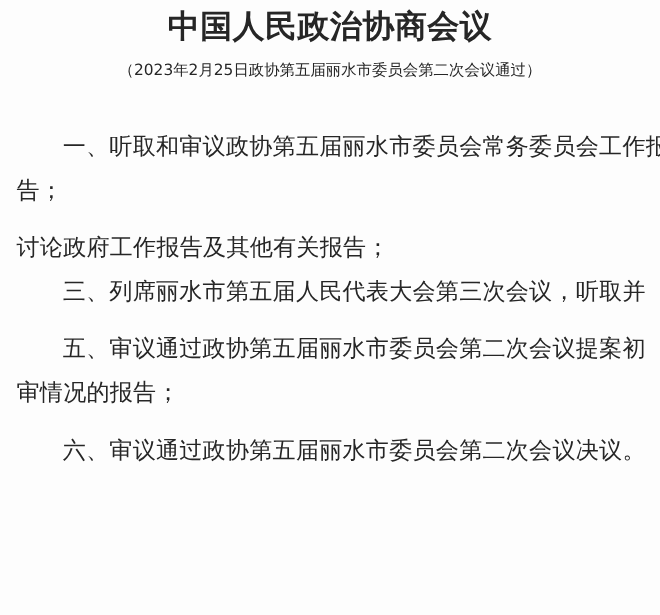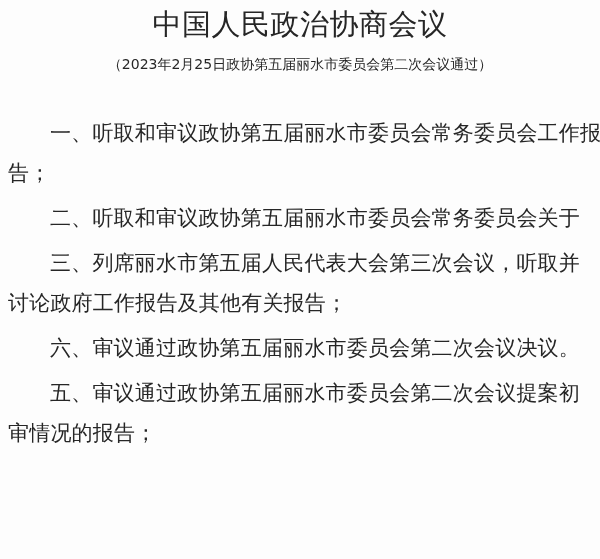--- a/index.html
+++ b/index.html
@@ -11,41 +11,41 @@
     overflow: hidden;
     box-sizing: border-box;
     padding-top: 6px;
     font-family: "DejaVu Sans", sans-serif;
     color: #262626;
   }
   .title {
     margin: 0;
     font-size: 29px;
     line-height: 37px;
-    font-weight: 400;
+    font-weight: 700;
     text-align: center;
     letter-spacing: 0.5px;
     white-space: nowrap;
   }
   .subtitle {
     margin-top: 7px;
     font-size: 14px;
     line-height: 28px;
     text-align: center;
     letter-spacing: 0px;
     white-space: nowrap;
   }
   .agenda {
     margin-top: 35px;
     padding: 0 2px 0 3px;
     font-size: 21px;
     line-height: 40px;
     letter-spacing: 0.2px;
   }
-  .para { margin: 5px; }
+  .para { margin: 12px; }
   .ln {
     display: block;
     white-space: nowrap;
   }
   .indent { padding-left: 42px; }
 </style>
 </head>
 <body>
 
 <div class="page">
@@ -57,33 +57,32 @@
   <div class="subtitle">（2023年2月25日政协第五届丽水市委员会第二次会议通过）</div>
 
   <div class="agenda">
 
     <p class="para">
       <span class="ln indent">一、听取和审议政协第五届丽水市委员会常务委员会工作报</span>
       <span class="ln">告；</span>
     </p>
 
     <p class="para">
-      <span class="ln indent">二、听取和审议政协第五届丽水市委员会常务委员会关于</span>
     </p>
 
     <p class="para">
+      <span class="ln">讨论政府工作报告及其他有关报告；</span>
       <span class="ln indent">三、列席丽水市第五届人民代表大会第三次会议，听取并</span>
-      <span class="ln">讨论政府工作报告及其他有关报告；</span>
     </p>
 
 
     <p class="para">
-      <span class="ln indent">六、审议通过政协第五届丽水市委员会第二次会议决议。</span>
+      <span class="ln indent">五、审议通过政协第五届丽水市委员会第二次会议提案初</span>
+      <span class="ln">审情况的报告；</span>
     </p>
 
     <p class="para">
-      <span class="ln indent">五、审议通过政协第五届丽水市委员会第二次会议提案初</span>
-      <span class="ln">审情况的报告；</span>
+      <span class="ln indent">六、审议通过政协第五届丽水市委员会第二次会议决议。</span>
     </p>
 
   </div>
 
 </div>
 
 </body></html>

